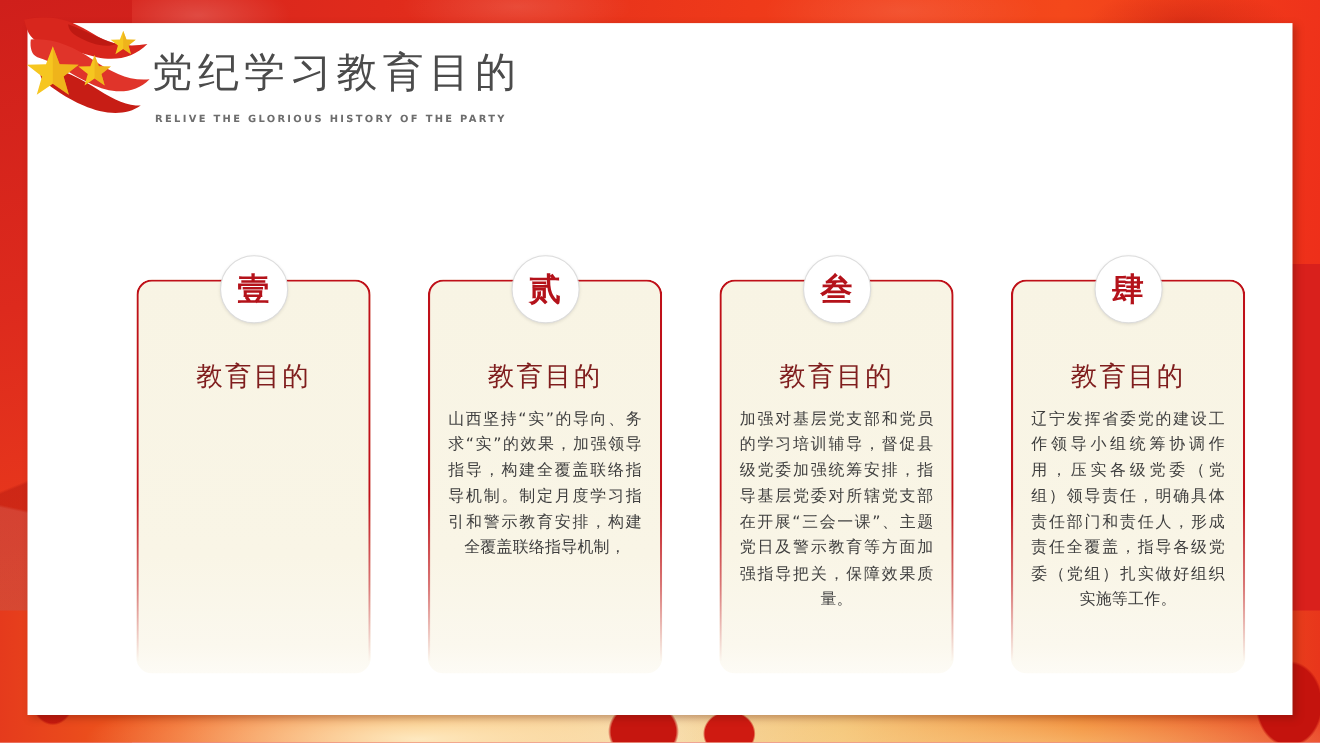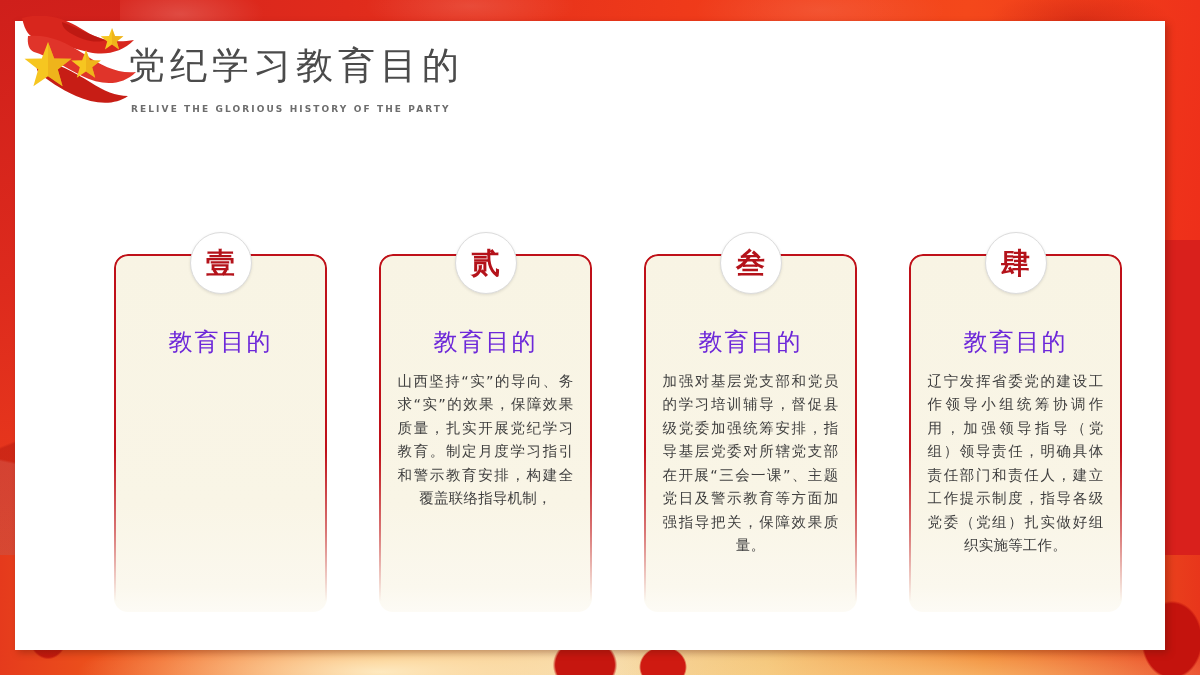--- a/index.html
+++ b/index.html
@@ -55,21 +55,21 @@
     background:radial-gradient(55px 70px at 62px 70px,#c4130d 0 52%,rgba(196,19,13,0) 56%);
   }
   .bg-figure-left {
     position:absolute; left:14px; bottom:12px; width:70px; height:90px;
     background:radial-gradient(34px 44px at 34px 60px,#bf120c 0 55%,rgba(191,18,12,0) 60%);
     opacity:.85;
   }
 
   
   #panel {
-    position:absolute; left:15px; top:21px; width:1150px; height:629px;
+    position:absolute; left:25px; top:21px; width:1150px; height:629px;
     background:#ffffff; z-index:2;
     box-shadow:3px 3px 7px rgba(90,20,10,.35);
   }
 
   
   #header { position:absolute; left:0; top:0; width:100%; height:110px; }
   .title-wrap { position:absolute; left:113px; top:24px; }
   .title-cn {
     font-family:"DejaVu Serif","Liberation Serif",serif;
     font-size:37px; line-height:1.15; letter-spacing:5px;
@@ -112,21 +112,21 @@
   .card-badge span {
     font-family:"DejaVu Serif","Liberation Serif",serif;
     font-size:29px; color:#b4121a; line-height:1; font-weight:bold;
   }
   .card-inner {
     position:absolute; left:8px; top:22px; width:197px; height:358px;
     padding:72px 10px 10px 10px; z-index:3;
     display:flex; flex-direction:column; align-items:center;
   }
   .card-heading {
-    font-size:24px; color:#6d28d9; letter-spacing:2px;
+    font-size:24px; color:#7f1d1d; letter-spacing:2px;
     margin-bottom:12px; text-align:center;
     font-family:"DejaVu Sans","Liberation Sans",sans-serif;
   }
   .card-text {
     font-size:14.5px; line-height:1.62; color:#3f3f3f;
     text-align:justify; text-align-last:center; text-justify:inter-character;
     width:176px; letter-spacing:.2px;
   }
 
   #c1 { left:99px; }  #c2 { left:364px; }
@@ -170,21 +170,21 @@
     </div>
 
     <div class="card" id="c2">
       <div class="card-fill"></div>
       <div class="card-outline"></div>
       <div class="card-badge">
         <span>贰</span>
       </div>
       <div class="card-inner">
         <div class="card-heading">教育目的</div>
-        <div class="card-text">山西坚持“实”的导向、务求“实”的效果，保障效果质量，扎实开展党纪学习教育。制定月度学习指引和警示教育安排，构建全覆盖联络指导机制，</div>
+        <div class="card-text">山西坚持“实”的导向、务求“实”的效果，加强领导指导，构建全覆盖联络指导机制。制定月度学习指引和警示教育安排，构建全覆盖联络指导机制，</div>
       </div>
     </div>
 
     <div class="card" id="c3">
       <div class="card-fill"></div>
       <div class="card-outline"></div>
       <div class="card-badge">
         <span>叁</span>
       </div>
       <div class="card-inner">
@@ -194,21 +194,21 @@
     </div>
 
     <div class="card" id="c4">
       <div class="card-fill"></div>
       <div class="card-outline"></div>
       <div class="card-badge">
         <span>肆</span>
       </div>
       <div class="card-inner">
         <div class="card-heading">教育目的</div>
-        <div class="card-text">辽宁发挥省委党的建设工作领导小组统筹协调作用，加强领导指导（党组）领导责任，明确具体责任部门和责任人，建立工作提示制度，指导各级党委（党组）扎实做好组织实施等工作。</div>
+        <div class="card-text">辽宁发挥省委党的建设工作领导小组统筹协调作用，压实各级党委（党组）领导责任，明确具体责任部门和责任人，形成责任全覆盖，指导各级党委（党组）扎实做好组织实施等工作。</div>
       </div>
     </div>
 
   </div>
 </div>
 
 <svg id="emblem" viewBox="0 0 120 92">
 
   <path d="M4 2 C26 -4 46 2 62 12 C78 22 92 28 116 24 C104 36 88 40 70 36 C52 32 34 24 18 22 C12 21 7 16 4 2 Z" fill="#d8261d"></path>
   <path d="M10 20 C30 18 48 26 66 38 C84 50 100 58 118 56 C104 70 84 70 64 60 C46 51 30 40 16 36 C11 34 9 28 10 20 Z" fill="#e0342a"></path>

